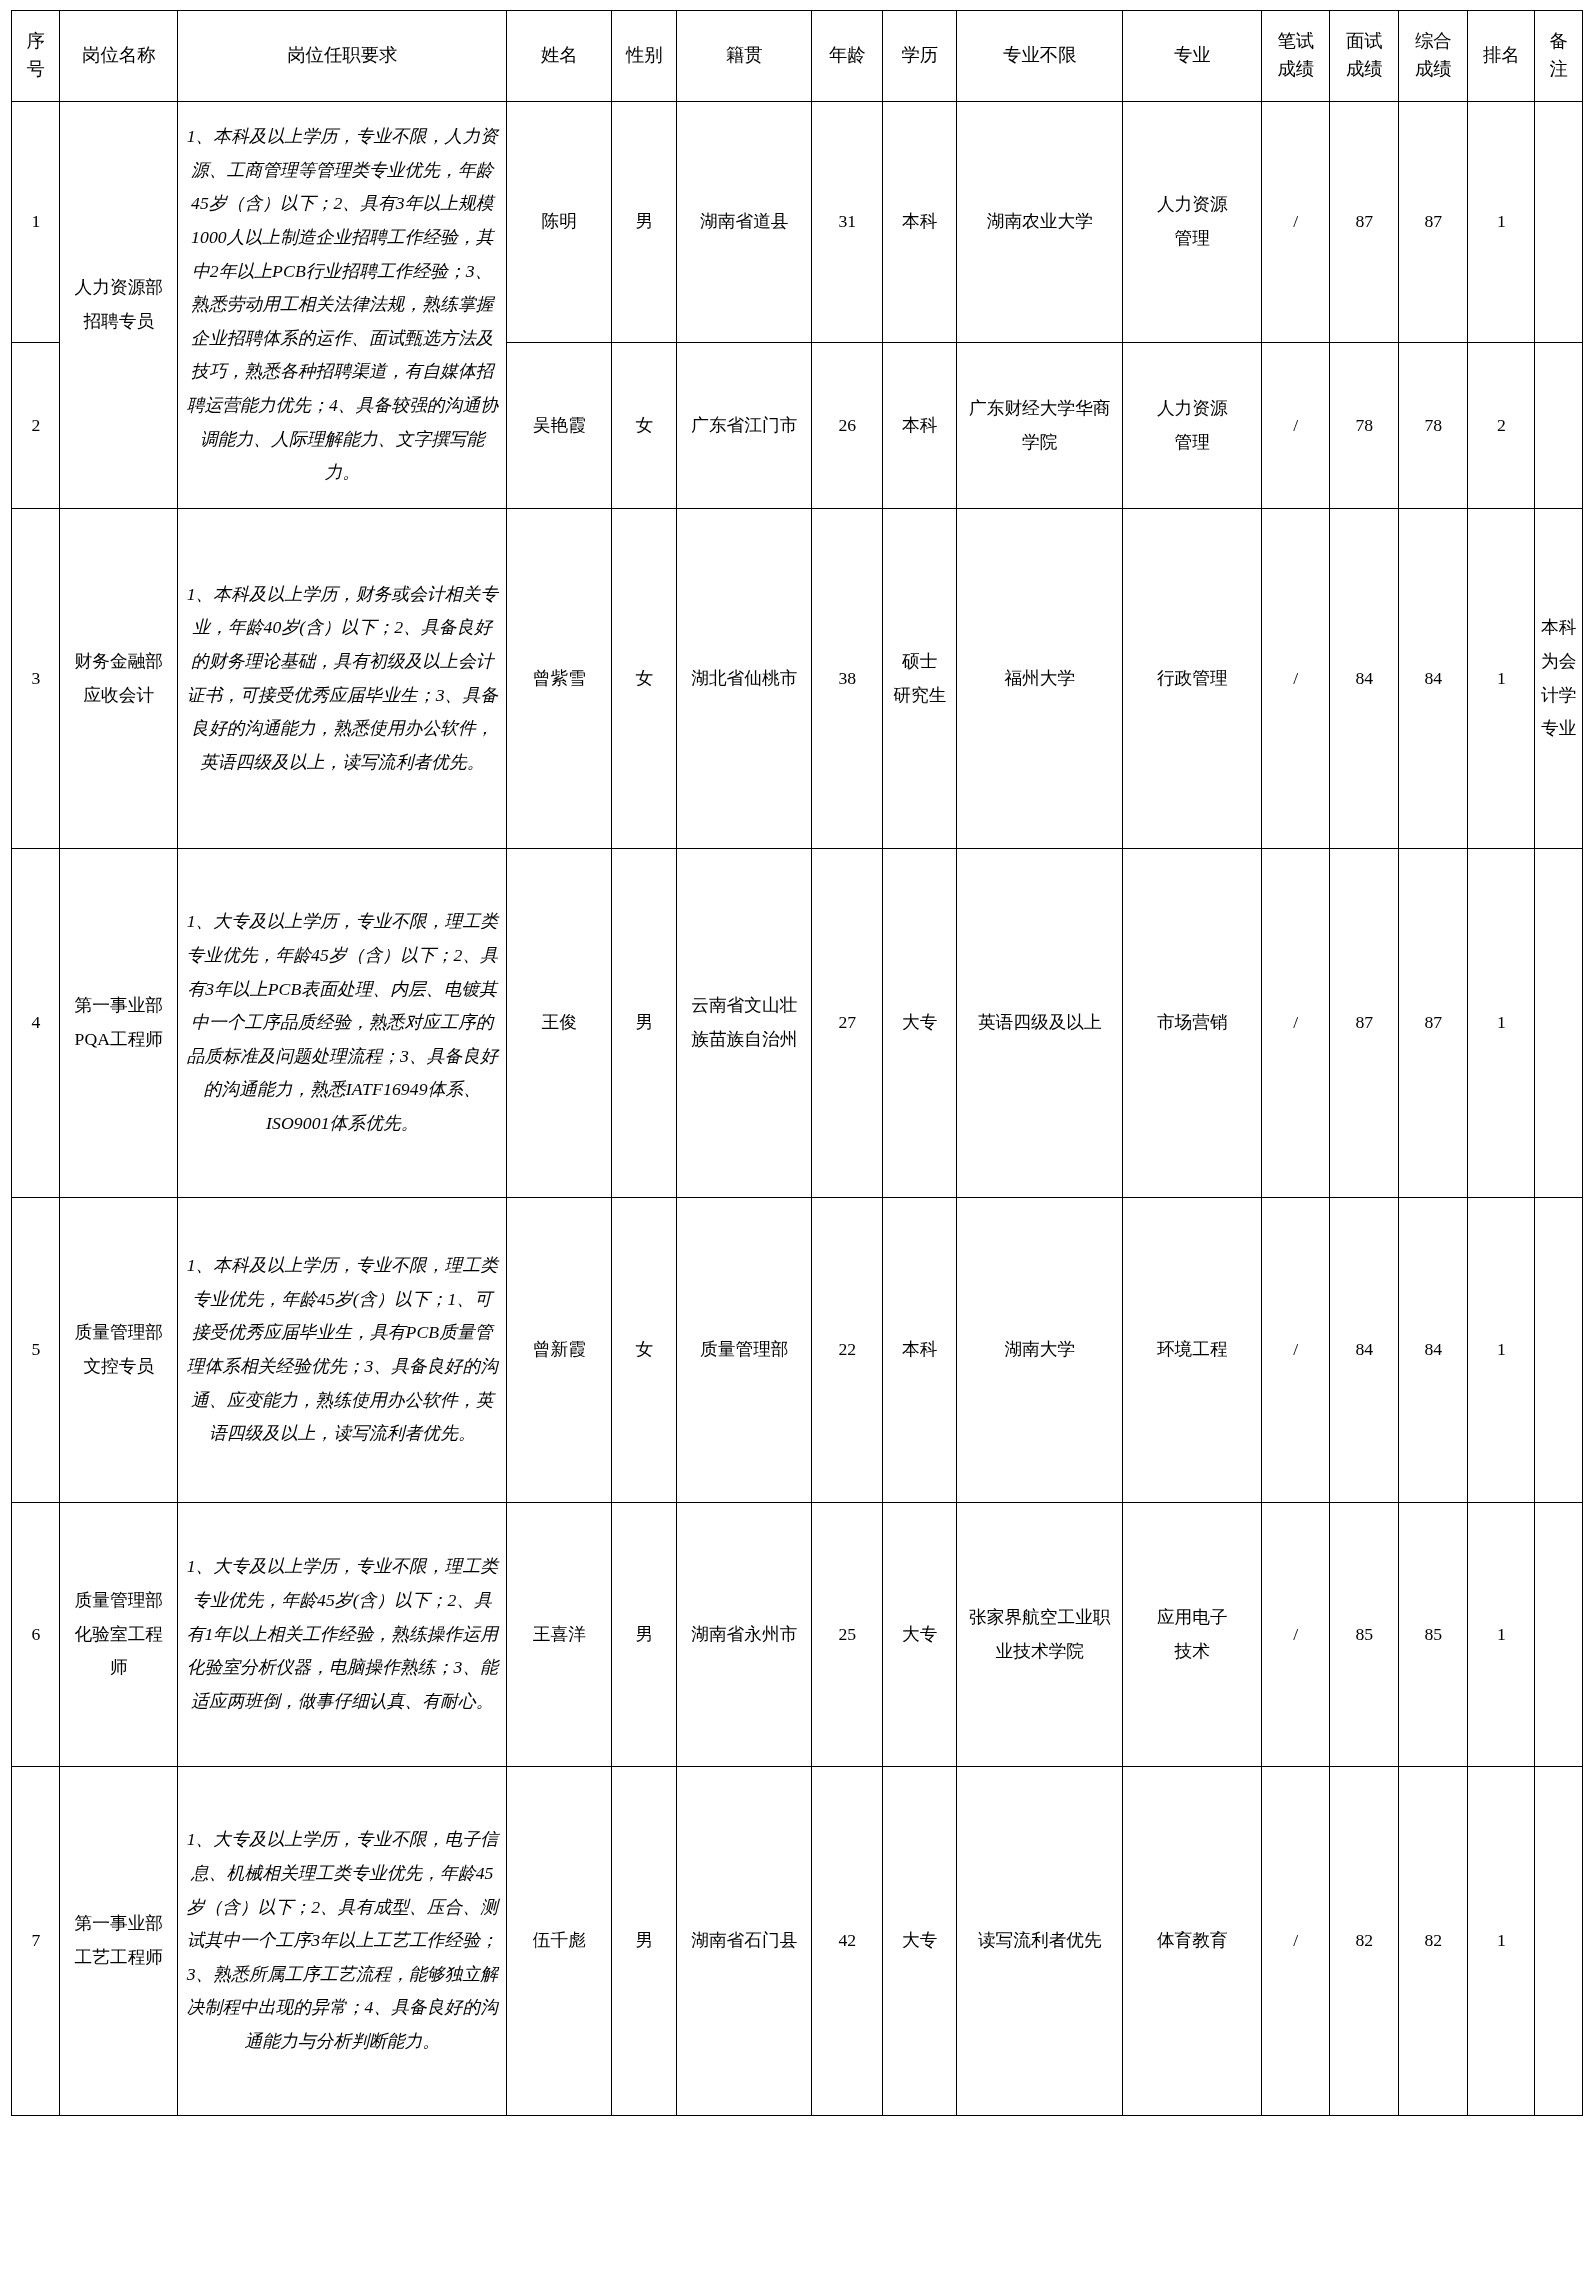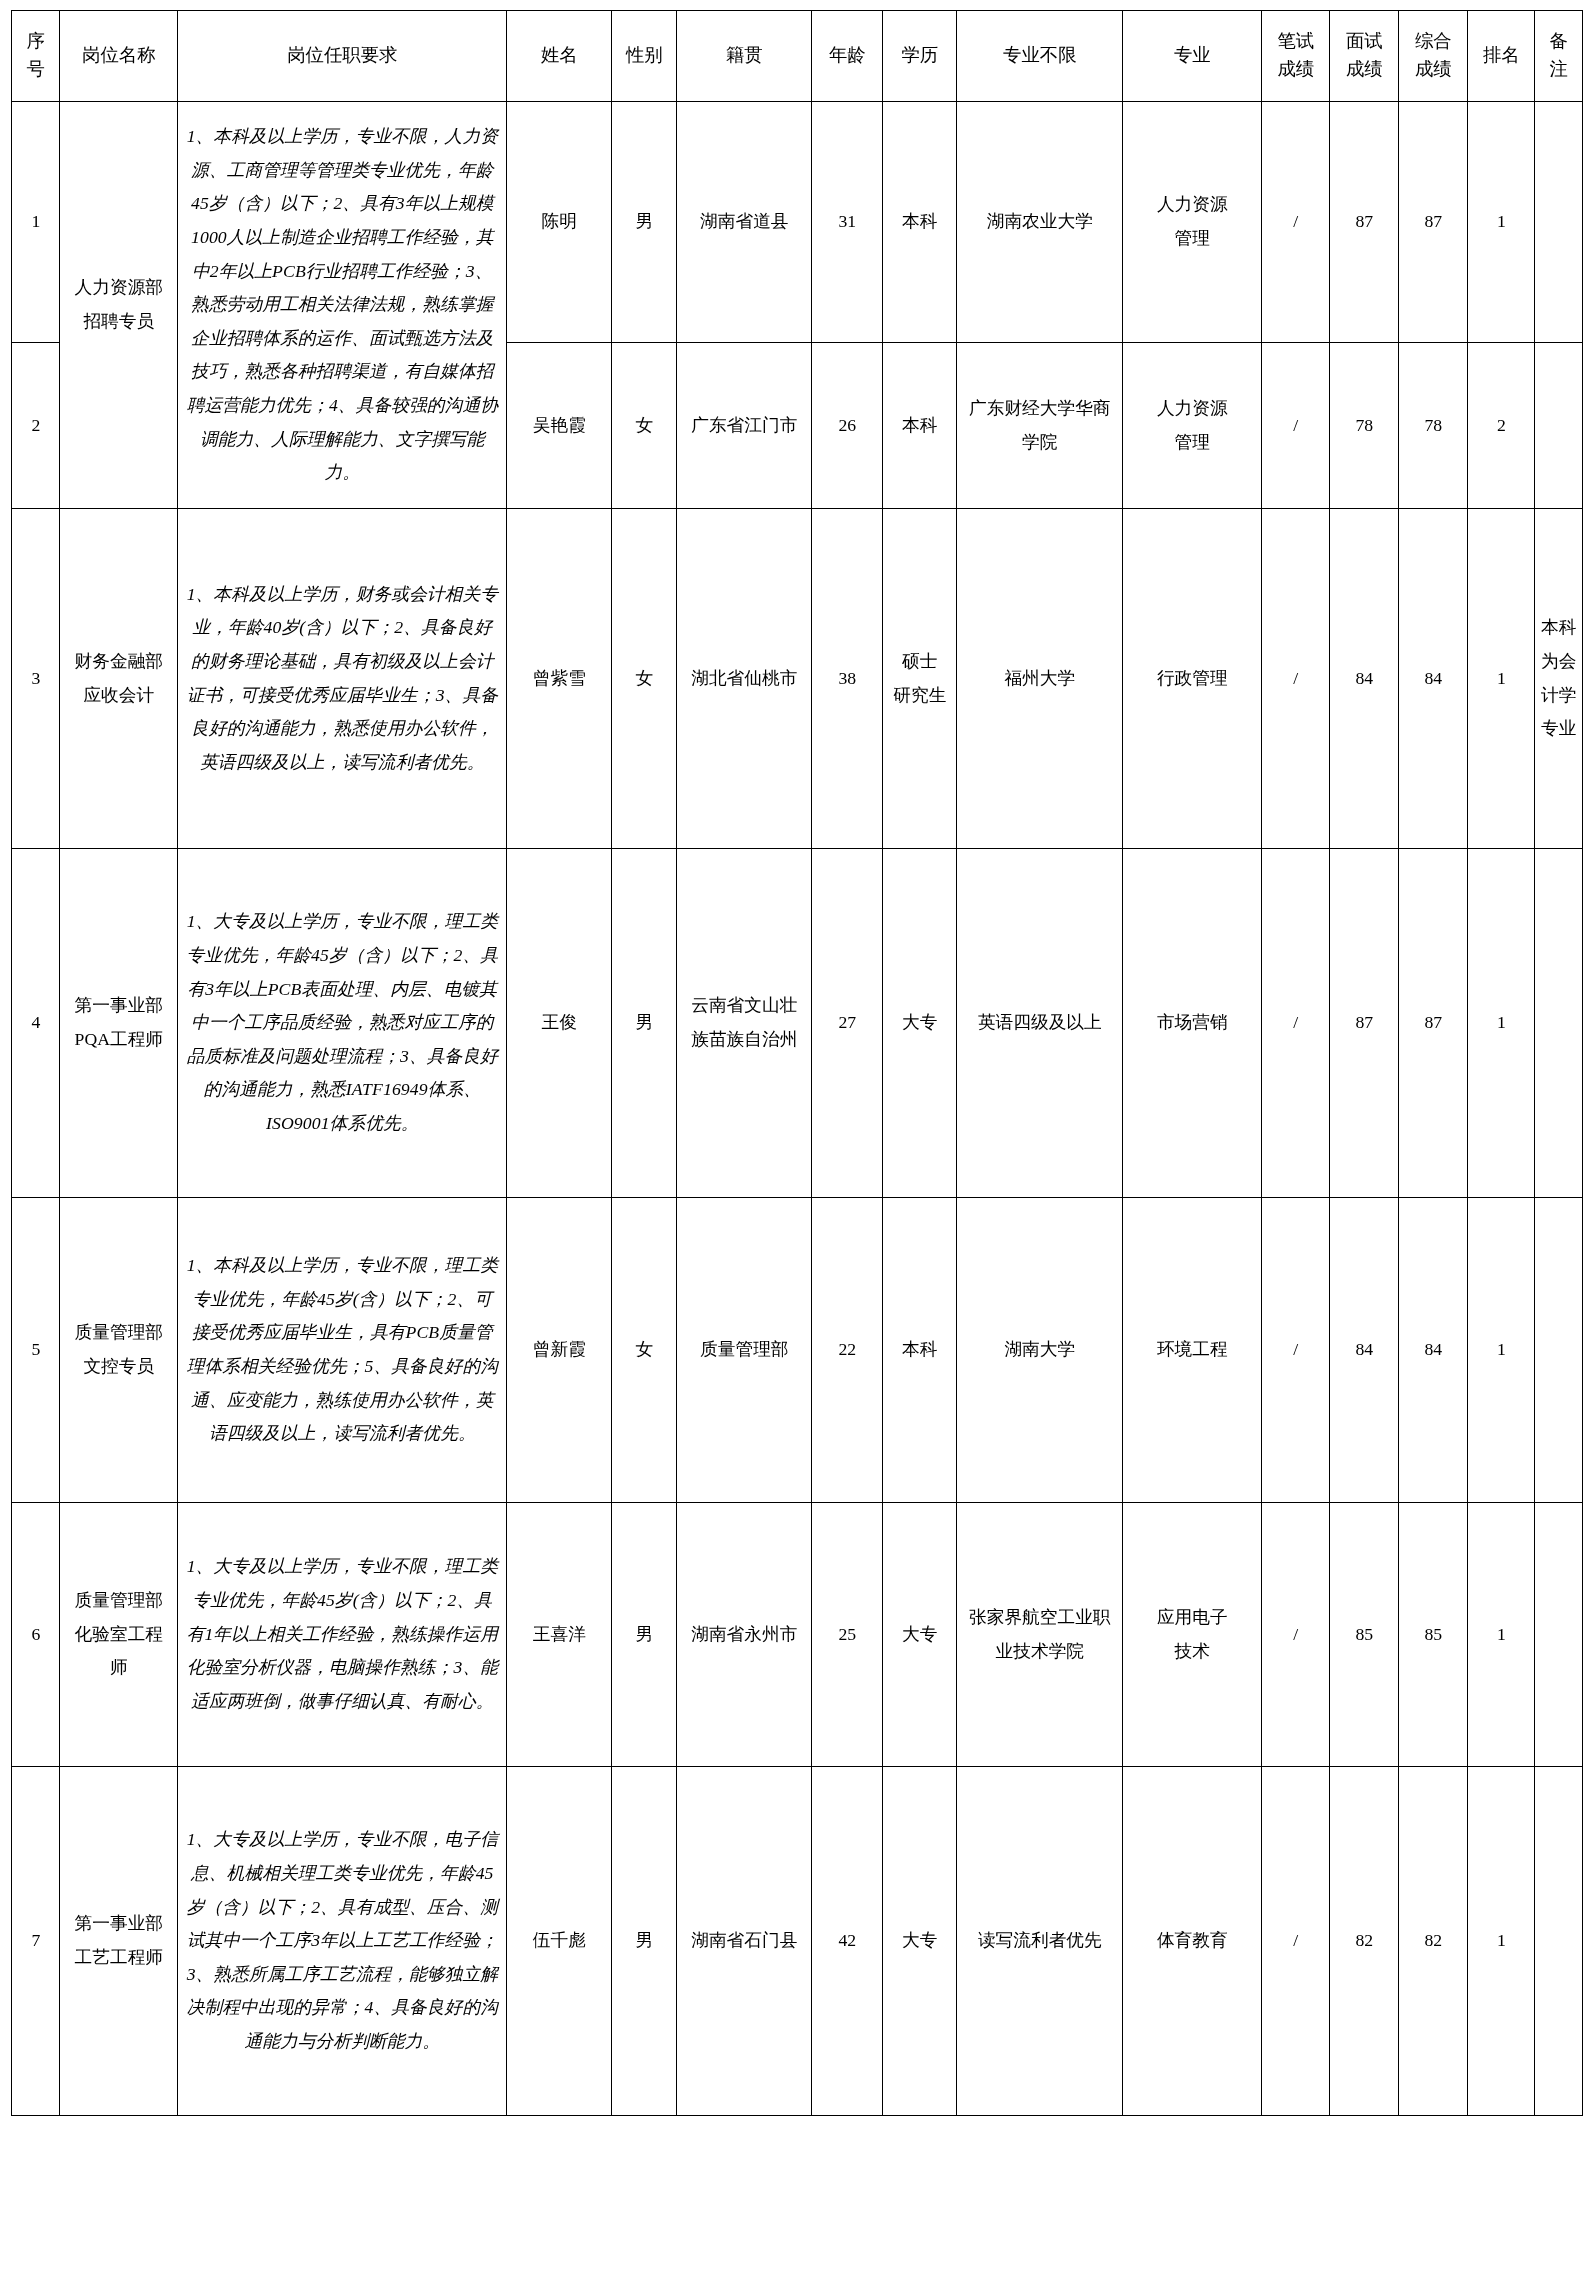--- a/index.html
+++ b/index.html
@@ -205,21 +205,21 @@
         <td>87</td>
         <td>87</td>
         <td>1</td>
         <td></td>
       </tr>
 
       <tr style="height:305px;">
         <td>5</td>
         <td class="post" style="white-space:pre-line;">质量管理部
 文控专员</td>
-        <td class="req">1、本科及以上学历，专业不限，理工类专业优先，年龄45岁(含）以下；2、可接受优秀应届毕业生，具有PCB质量管理体系相关经验优先；5、具备良好的沟通、应变能力，熟练使用办公软件，英语四级及以上，读写流利者优先。</td>
+        <td class="req">1、本科及以上学历，专业不限，理工类专业优先，年龄45岁(含）以下；1、可接受优秀应届毕业生，具有PCB质量管理体系相关经验优先；3、具备良好的沟通、应变能力，熟练使用办公软件，英语四级及以上，读写流利者优先。</td>
         <td>曾新霞</td>
         <td>女</td>
         <td>质量管理部</td>
         <td>22</td>
         <td>本科</td>
         <td>湖南大学</td>
         <td>环境工程</td>
         <td>/</td>
         <td>84</td>
         <td>84</td>

